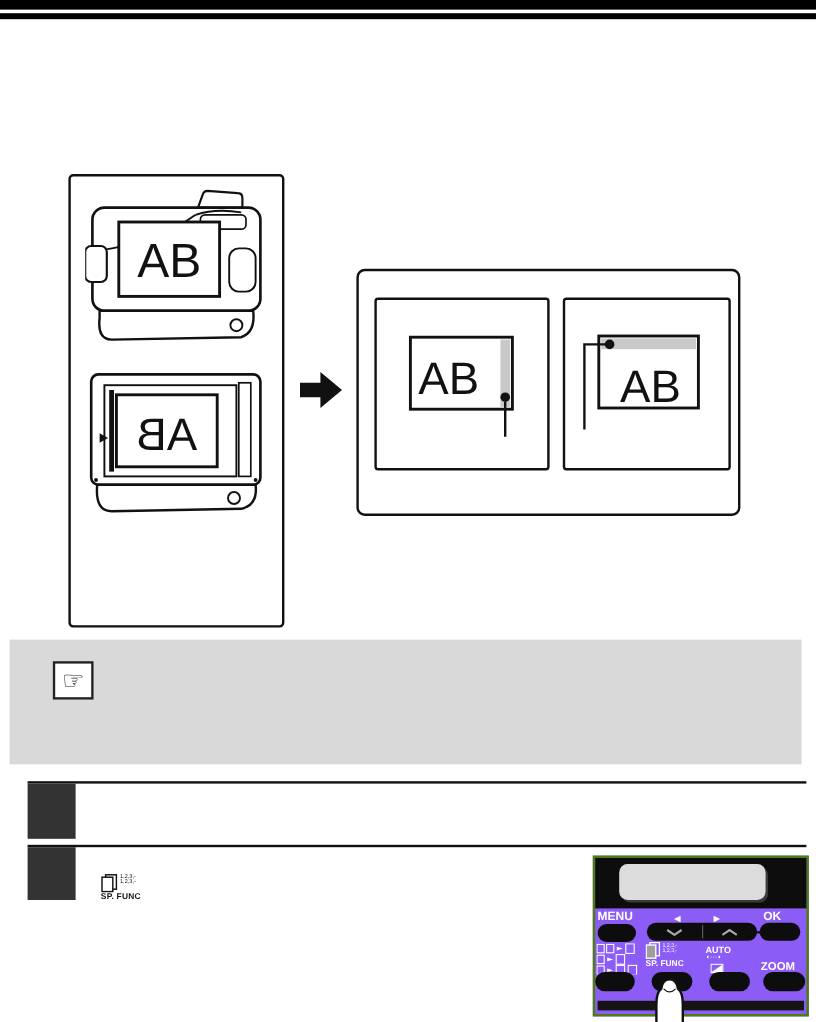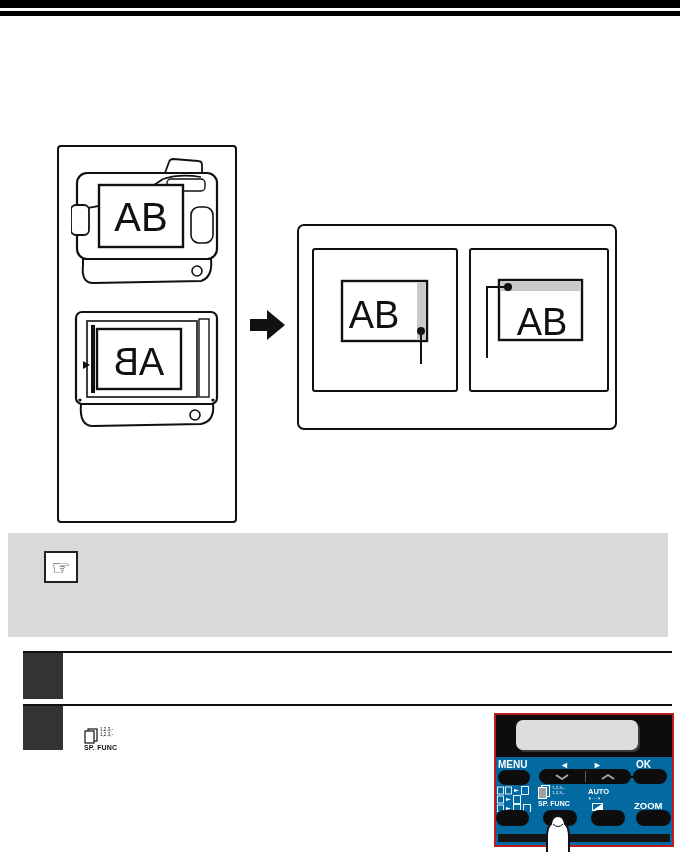--- a/index.html
+++ b/index.html
@@ -28,22 +28,22 @@
   .step-rule { height:2px; background:#111; }
   .step-square { width:40px; background:#333; }
 
   .spfunc-ref { left:84px; top:727px; width:60px; height:32px; }
   .spfunc-ref .lines { position:absolute; left:16px; top:1px; width:60px;
                        font-size:8px; line-height:8px; color:#111;
                        transform:scale(.58); transform-origin:left top; white-space:nowrap; }
   .spfunc-ref .lbl { position:absolute; left:0; top:17px; font-size:7px; font-weight:bold;
                      color:#111; letter-spacing:.2px; }
 
-  .panel { left:494px; top:713px; width:180px; height:134px; background:#0369a1;
-           border:2px solid #b91c1c; overflow:visible; }
+  .panel { left:494px; top:713px; width:180px; height:134px; background:#8b5cf6;
+           border:2px solid #4d7c0f; overflow:visible; }
   .panel-top { position:absolute; left:0; top:0; width:176px; height:42px; background:#0d0d0d; }
   .display { position:absolute; left:20px; top:5px; width:122px; height:30px;
              background:#dcdcdc; border-radius:7px; box-shadow:2px 2px 0 #3a3a3a; }
   .plabel { position:absolute; color:#fff; font-weight:bold; white-space:nowrap; }
   .pill { position:absolute; background:#0d0d0d; border-radius:8px; }
   .rocker { position:absolute; left:43px; top:54px; width:92px; height:15px;
             background:#0d0d0d; border-radius:8px; display:flex; align-items:center; }
   .rocker .half { flex:1; display:flex; align-items:center; justify-content:center; height:100%; }
   .rocker .div { width:1px; height:11px; background:#5a5a5a; }
   .connector { position:absolute; left:135px; top:61px; width:5px; height:2px; background:#0d0d0d; }

